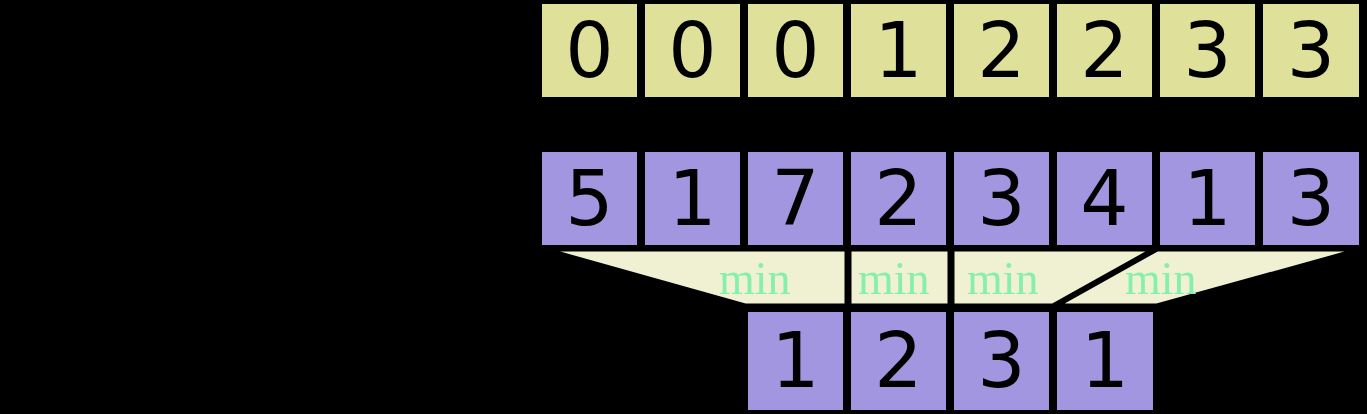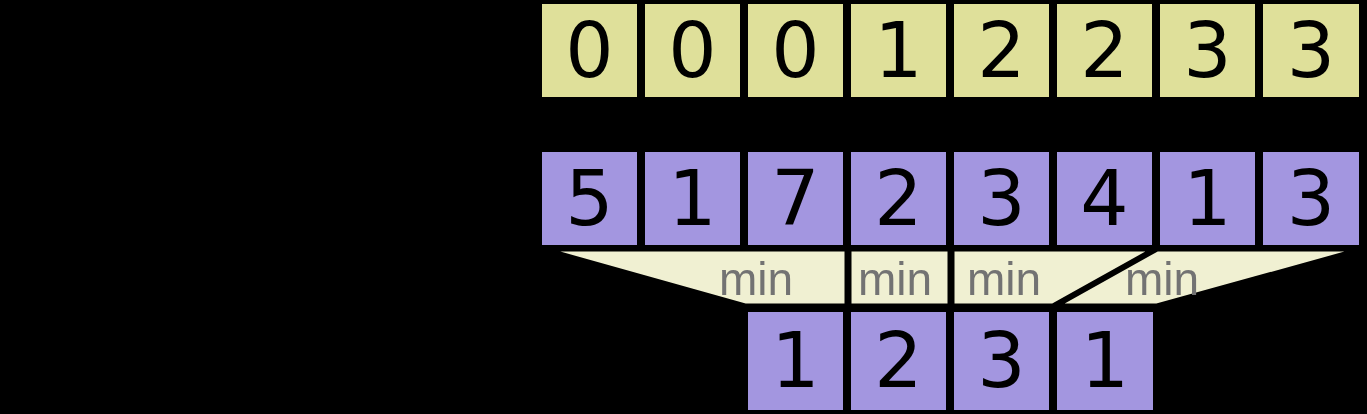--- a/index.html
+++ b/index.html
@@ -39,22 +39,22 @@
     position: absolute;
     left: 0;
     top: 0;
     width: 1367px;
     height: 414px;
   }
   .min-label {
     position: absolute;
     font-size: 46px;
     line-height: 1;
-    color: #737373;
-    font-family: Liberation Sans, sans-serif;
+    color: #86efac;
+    font-family: Liberation Serif, serif;
     user-select: none;
     white-space: nowrap;
   }
 </style>
 </head>
 <body>
 
 <div id="stage">
 
   <div class="row-offsets">

